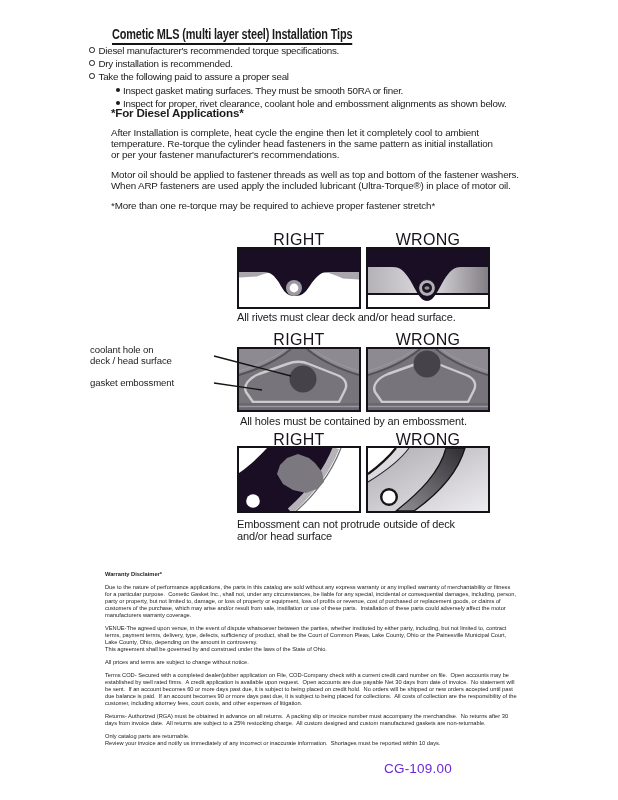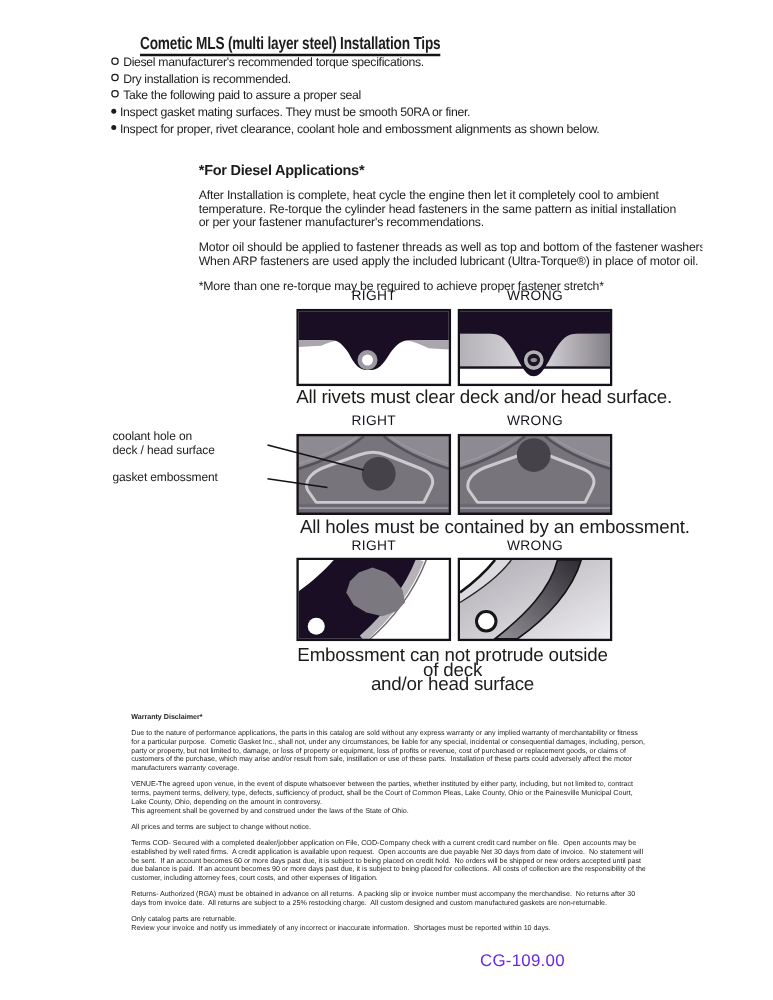--- a/index.html
+++ b/index.html
@@ -11,32 +11,32 @@
   .abs { position:absolute; }
 
   .title {
     left:112px; top:26px; font-size:14px; font-weight:bold; letter-spacing:-0.2px;
     border-bottom:2px solid #141414; padding-bottom:1px; white-space:nowrap;
     transform:scaleX(0.78); transform-origin:0 0;
   }
 
   .tips { left:89px; top:44px; font-size:9.8px; letter-spacing:-0.25px; }
   .tip  { line-height:13.2px; white-space:nowrap; }
-  .tip.sub { }
+  .tip.sub { margin-left:27px; }
   .mk-open { display:inline-block; width:3.5px; height:3.5px; border:1px solid #1c1c1c;
              border-radius:50%; margin-right:4px; vertical-align:1.5px; }
   .mk-fill { display:inline-block; width:4px; height:4px; background:#1c1c1c;
              border-radius:50%; margin-right:3px; vertical-align:1.5px; }
 
-  .diesel { left:111px; top:130px; width:420px; font-size:9.8px; letter-spacing:-0.15px;margin-left:48px; }
+  .diesel { left:111px; top:106px; width:420px; font-size:9.8px; letter-spacing:-0.15px; }
   .diesel .h { font-size:11.6px; font-weight:bold; letter-spacing:-0.2px; margin:0 0 9px 0; }
   .diesel p { margin:0 0 9px 0; line-height:10.9px; white-space:pre-wrap; }
 
-  .dg-label { font-size:11px; width:124px; text-align:center; letter-spacing:0.3px; color:#17121c; }
-  .dg-caption { font-size:15px; letter-spacing:-0.15px; line-height:11.5px; white-space:pre-wrap;text-align:center; }
+  .dg-label { font-size:16px; width:124px; text-align:center; letter-spacing:0.3px; color:#17121c; }
+  .dg-caption { font-size:11px; letter-spacing:-0.15px; line-height:11.5px; white-space:pre-wrap; }
   .side-label { width:122px; font-size:9.6px; line-height:11px;
                 letter-spacing:-0.1px; white-space:pre-wrap; }
 
   .warranty { left:105px; top:571px; width:412px; font-size:5.7px; letter-spacing:0; color:#222; }
   .warranty .h { font-weight:bold; margin:0 0 6px 0; line-height:7px; }
   .warranty p { margin:0 0 6px 0; line-height:7px; white-space:pre-wrap; }
 
   .footer-code { left:384px; top:761px; font-size:13.5px; letter-spacing:0.2px; color:#6d28d9; }
 
   svg { display:block; }

